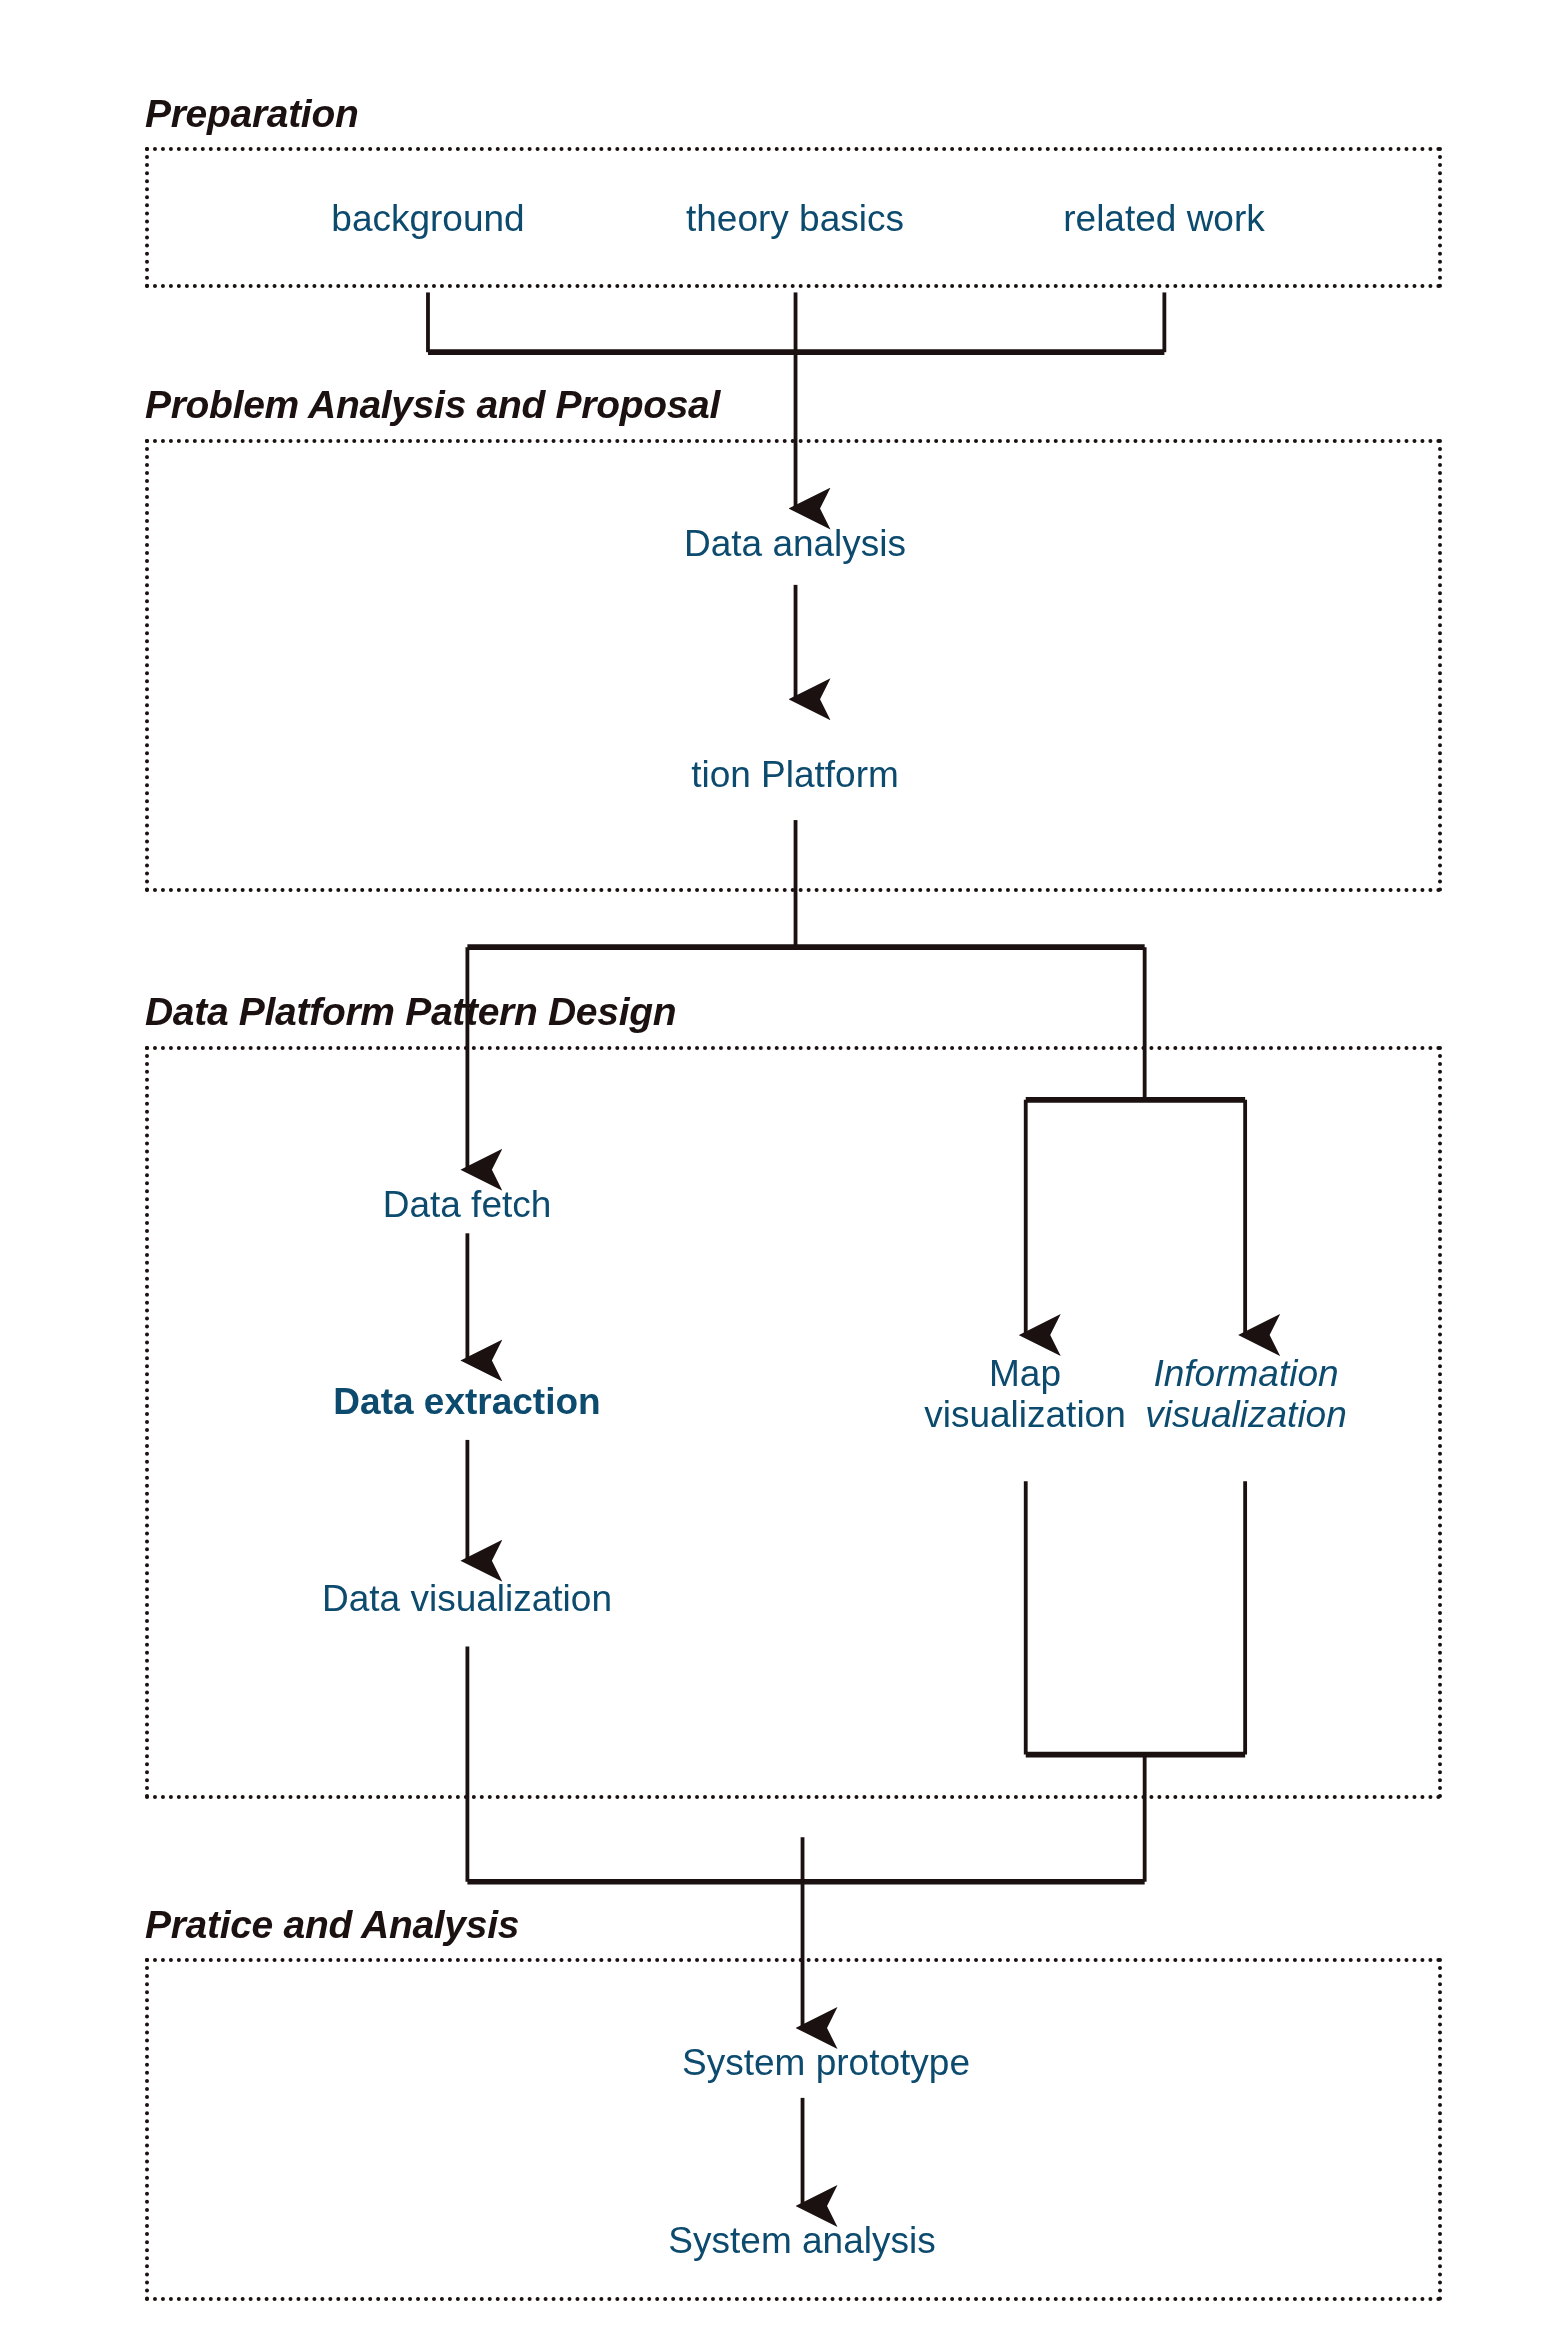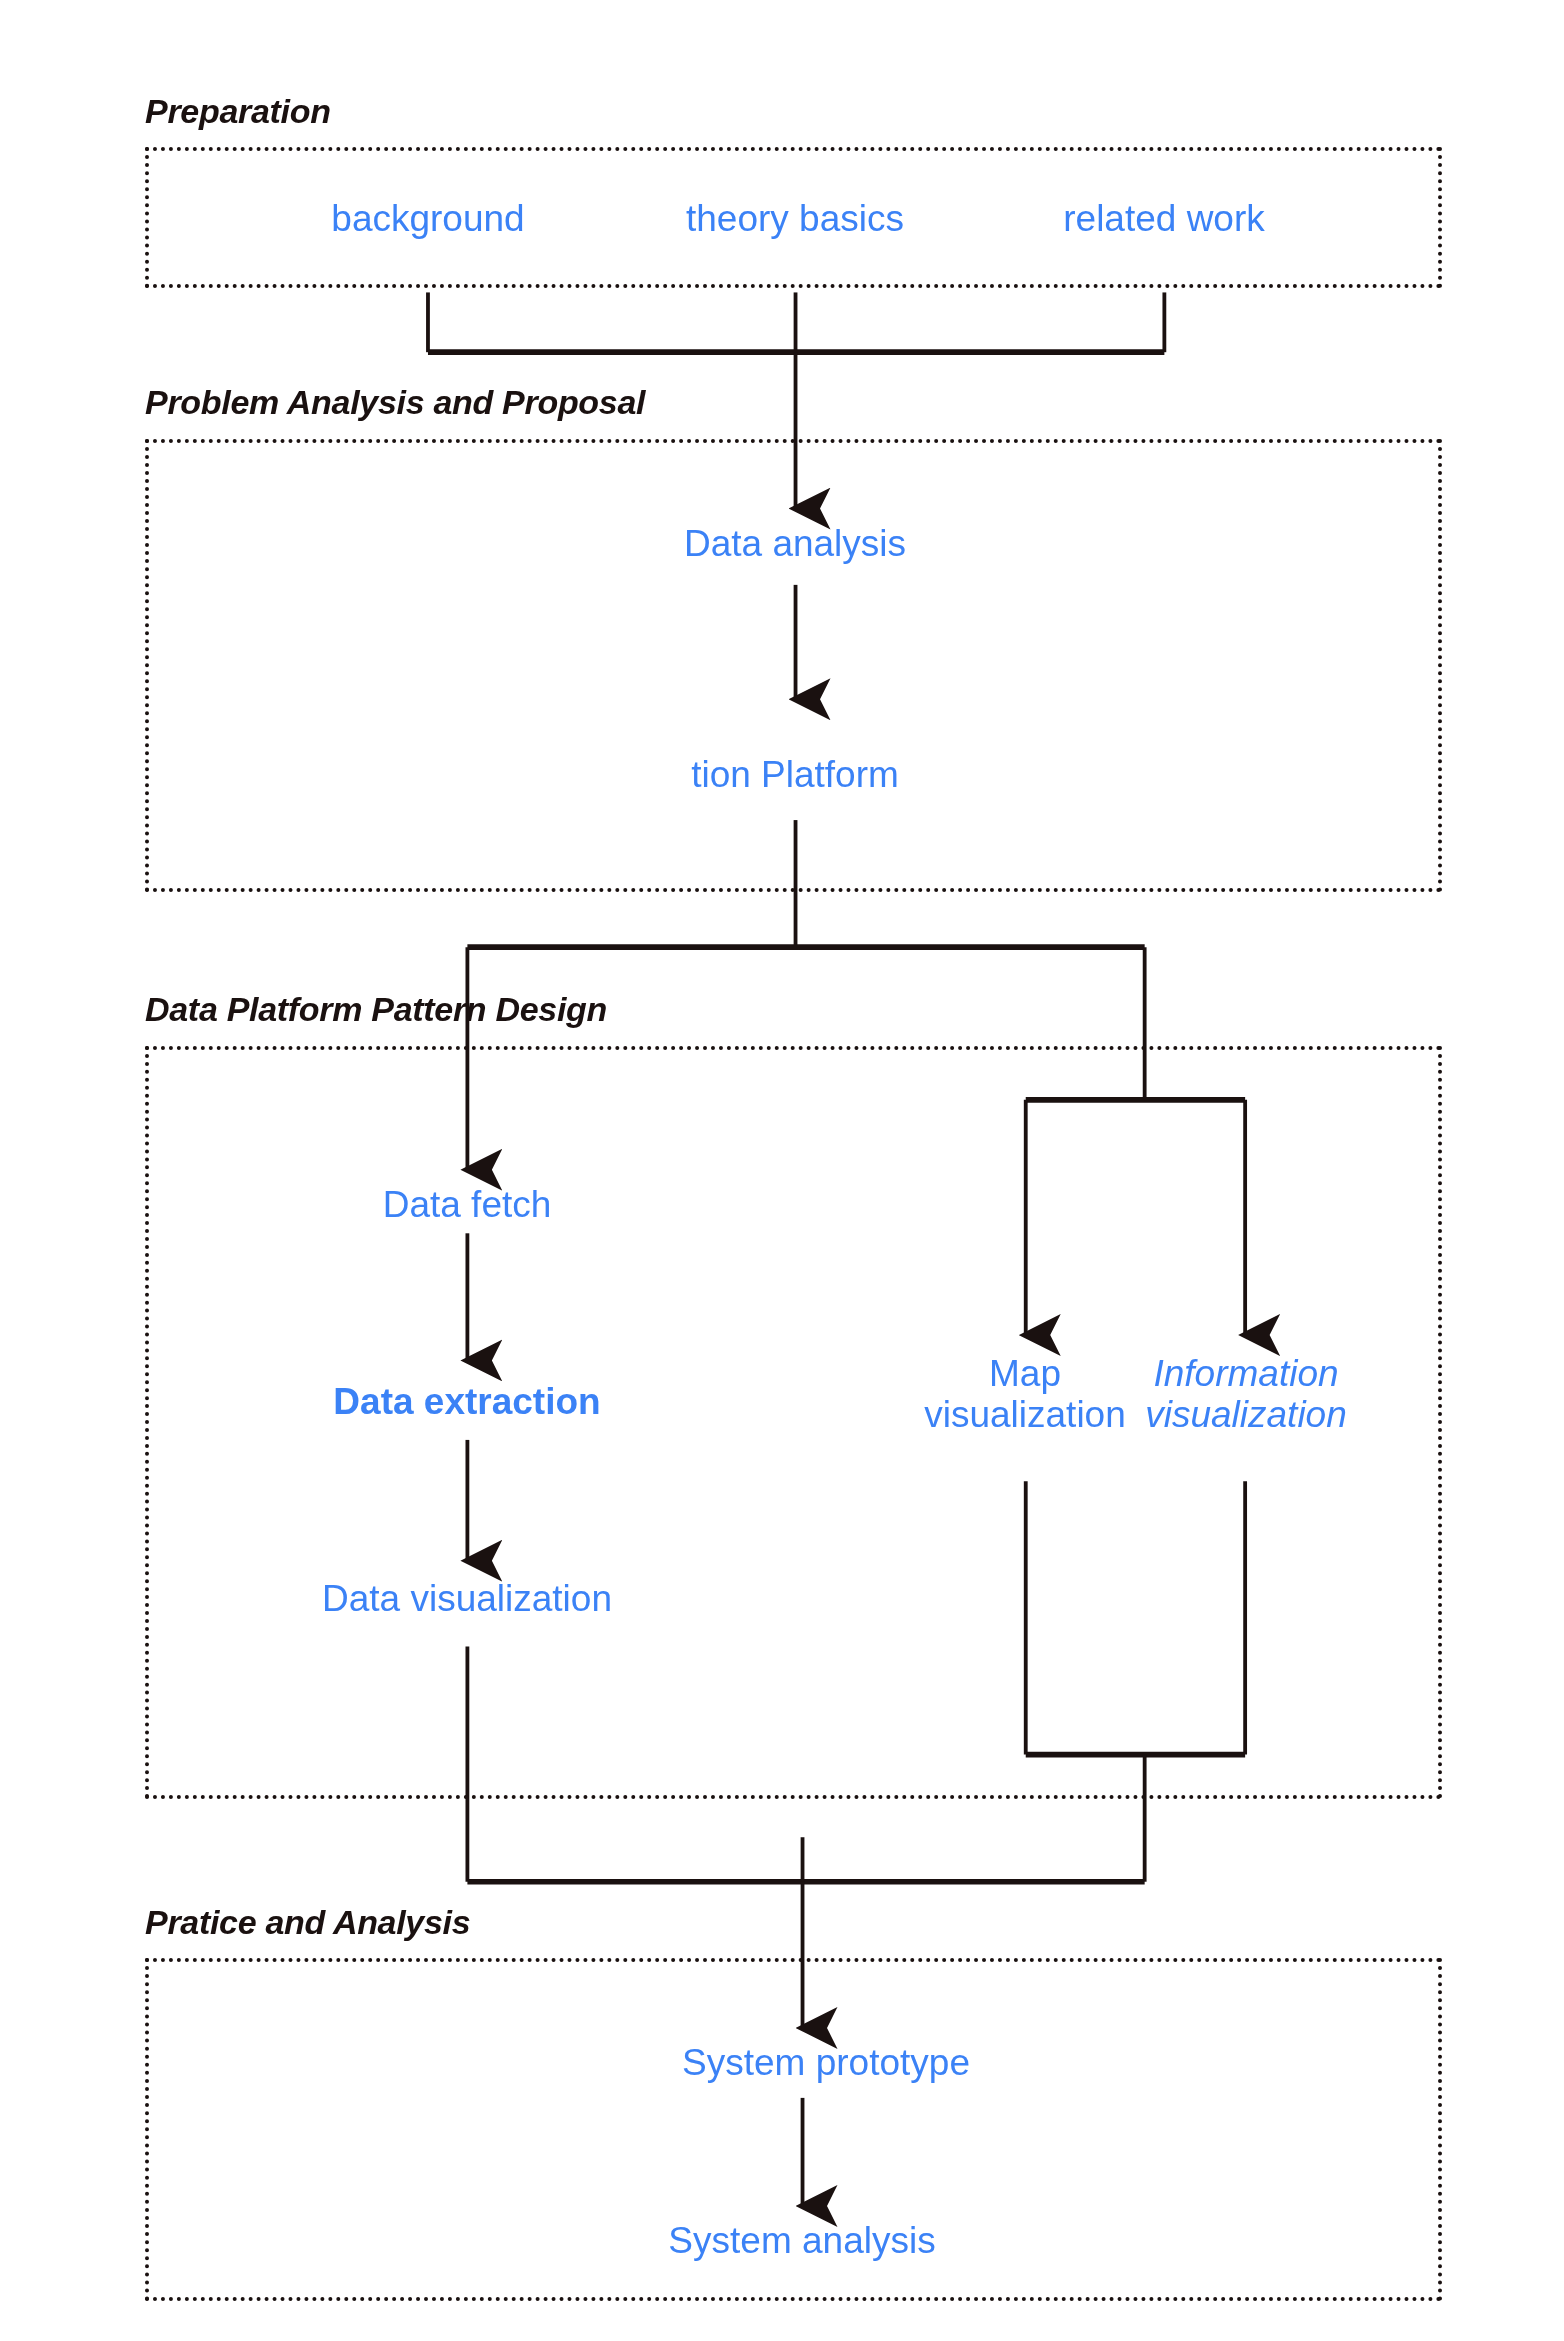--- a/index.html
+++ b/index.html
@@ -1,21 +1,21 @@
 <!DOCTYPE html>
 <html style="font-size:10.2px"><head>
 <meta charset="utf-8">
 <style>
   html,body{margin:0;padding:0;background:#fff;}
   body{width:1565px;height:2342px;font-family:"Liberation Sans",sans-serif;color:#1a1110;position:relative;overflow:hidden;}
   #stage{position:absolute;left:0;top:0;width:1565px;height:2342px;}
   svg#wires{position:absolute;left:0;top:0;width:1565px;height:2342px;overflow:visible;}
-  .sec-title{position:absolute;font-style:italic;font-weight:bold;font-size:34px;letter-spacing:-0.3px;white-space:nowrap;color:#1a1110;line-height:1;}
+  .sec-title{position:absolute;font-style:italic;font-weight:bold;font-size:39px;letter-spacing:-0.3px;white-space:nowrap;color:#1a1110;line-height:1;}
   .sec-box{position:absolute;border:4.5px dotted #1a1110;box-sizing:border-box;background:transparent;}
-  .node{position:absolute;font-size:37px;color:#3b82f6;white-space:nowrap;text-align:center;line-height:1.12;transform:translateX(-50%);}
+  .node{position:absolute;font-size:37px;color:#0c4a6e;white-space:nowrap;text-align:center;line-height:1.12;transform:translateX(-50%);}
   .node.wrap{white-space:normal;width:877px;}
 </style>
 </head>
 <body>
 
 <div id="stage">
 
   <div class="sec-box" style="left:145px; top:147px; width:1297px; height:141px;"></div>
 
   <div class="sec-box" style="left:145px; top:439px; width:1297px; height:453px;"></div>

